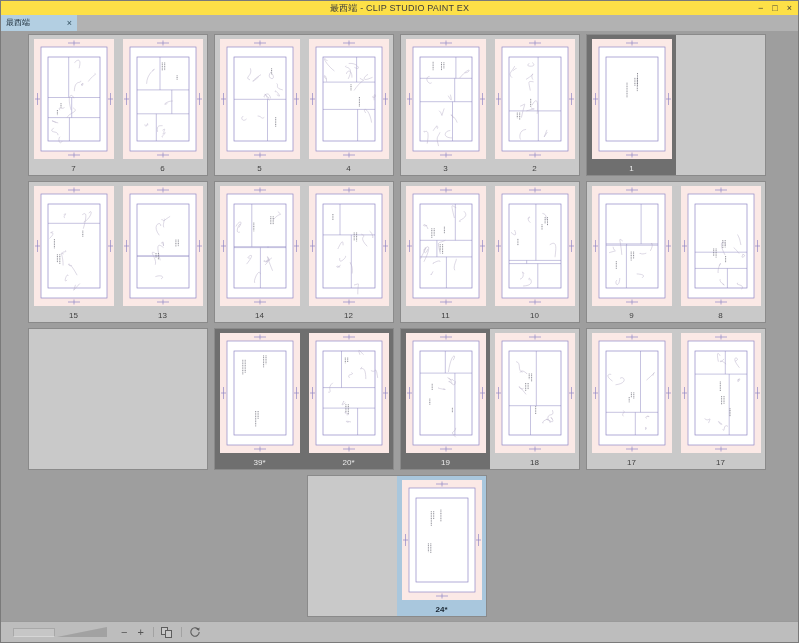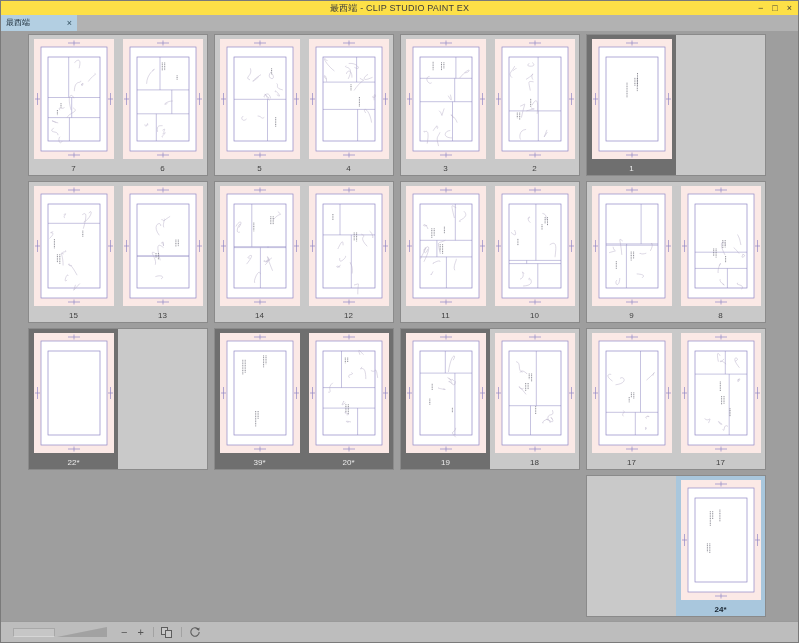--- a/index.html
+++ b/index.html
@@ -15,21 +15,21 @@
 
   
   .tabbar { position:absolute; top:14px; left:0; right:0; height:16px; background:#b2b2b2; display:flex; }
   .tab { width:76px; height:18px; background:#b3cfe2; display:flex; align-items:flex-end; padding:13px 5px; }
   .tab .tlabel { font-size:8px; color:#20303c; white-space:nowrap; overflow:hidden; }
   .tab .tabclose { margin-left:auto; font-size:9px; color:#33505f; }
 
   
   .main { position:absolute; top:30px; left:0; right:0; bottom:21px; background:#9e9e9e; overflow:hidden; padding-top:3px; }
   .prow { width:738px; margin:0 0 5px 27px; display:flex; gap:6px; }
-  .prow.end { justify-content:flex-end; }
+  .prow.end { justify-content:center; }
   .spread { width:180px; height:142px; background:#c9c9c9; border:1px solid #8a8a8a; display:flex; }
   .cell { position:relative; width:50%; height:100%; display:flex; flex-direction:column; }
   .cell.selected { background:#6f6f6f; }
   .cell.current  { background:#a9c7dd; }
   .thumb { flex:1; display:flex; align-items:flex-start; justify-content:center; padding-top:4px; }
   .page { position:relative; width:80px; height:120px; background:#fbe9e6; }
   .page svg { position:absolute; inset:0; width:100%; height:100%; display:block; }
   .pnum { height:13px; text-align:center; font-size:8px; line-height:13px; color:#3f3f3f; }
   .cell.selected .pnum { color:#ececec; }
   .cell.current  .pnum { color:#16222e; font-weight:bold; }
@@ -588,39 +588,20 @@
                   <line x1="44.2" y1="54.1" x2="44.2" y2="61.4" stroke="#6f6f7a" stroke-width="0.8" stroke-dasharray="1 0.7"></line>
                 </svg>
               </div>
             </div>
             <div class="pnum">8</div>
           </div>
         </div>
       </div>
       <div class="prow">
         <div class="spread">
-          <div class="cell selected">
-            <div class="thumb">
-              <div class="page">
-                <svg viewBox="0 0 80 120" xmlns="http://www.w3.org/2000/svg">
-                  <rect x="7" y="8" width="66" height="104" fill="#ffffff" stroke="#9088c5" stroke-width="0.7"></rect>
-                  <rect x="14" y="18" width="52" height="84" fill="none" stroke="#9088c5" stroke-width="0.7"></rect>
-                  <line x1="34" y1="4" x2="46" y2="4" stroke="#9088c5" stroke-width="0.7"></line>
-                  <line x1="40" y1="1.5" x2="40" y2="6.5" stroke="#9088c5" stroke-width="0.7"></line>
-                  <line x1="34" y1="116" x2="46" y2="116" stroke="#9088c5" stroke-width="0.7"></line>
-                  <line x1="40" y1="113.5" x2="40" y2="118.5" stroke="#9088c5" stroke-width="0.7"></line>
-                  <line x1="3.5" y1="54" x2="3.5" y2="66" stroke="#9088c5" stroke-width="0.7"></line>
-                  <line x1="1" y1="60" x2="6" y2="60" stroke="#9088c5" stroke-width="0.7"></line>
-                  <line x1="76.5" y1="54" x2="76.5" y2="66" stroke="#9088c5" stroke-width="0.7"></line>
-                  <line x1="74" y1="60" x2="79" y2="60" stroke="#9088c5" stroke-width="0.7"></line>
-                </svg>
-              </div>
-            </div>
-            <div class="pnum">22*</div>
-          </div>
         </div>
         <div class="spread">
           <div class="cell selected">
             <div class="thumb">
               <div class="page">
                 <svg viewBox="0 0 80 120" xmlns="http://www.w3.org/2000/svg">
                   <rect x="7" y="8" width="66" height="104" fill="#ffffff" stroke="#9088c5" stroke-width="0.7"></rect>
                   <rect x="14" y="18" width="52" height="84" fill="none" stroke="#9088c5" stroke-width="0.7"></rect>
                   <line x1="34" y1="4" x2="46" y2="4" stroke="#9088c5" stroke-width="0.7"></line>
                   <line x1="40" y1="1.5" x2="40" y2="6.5" stroke="#9088c5" stroke-width="0.7"></line>

